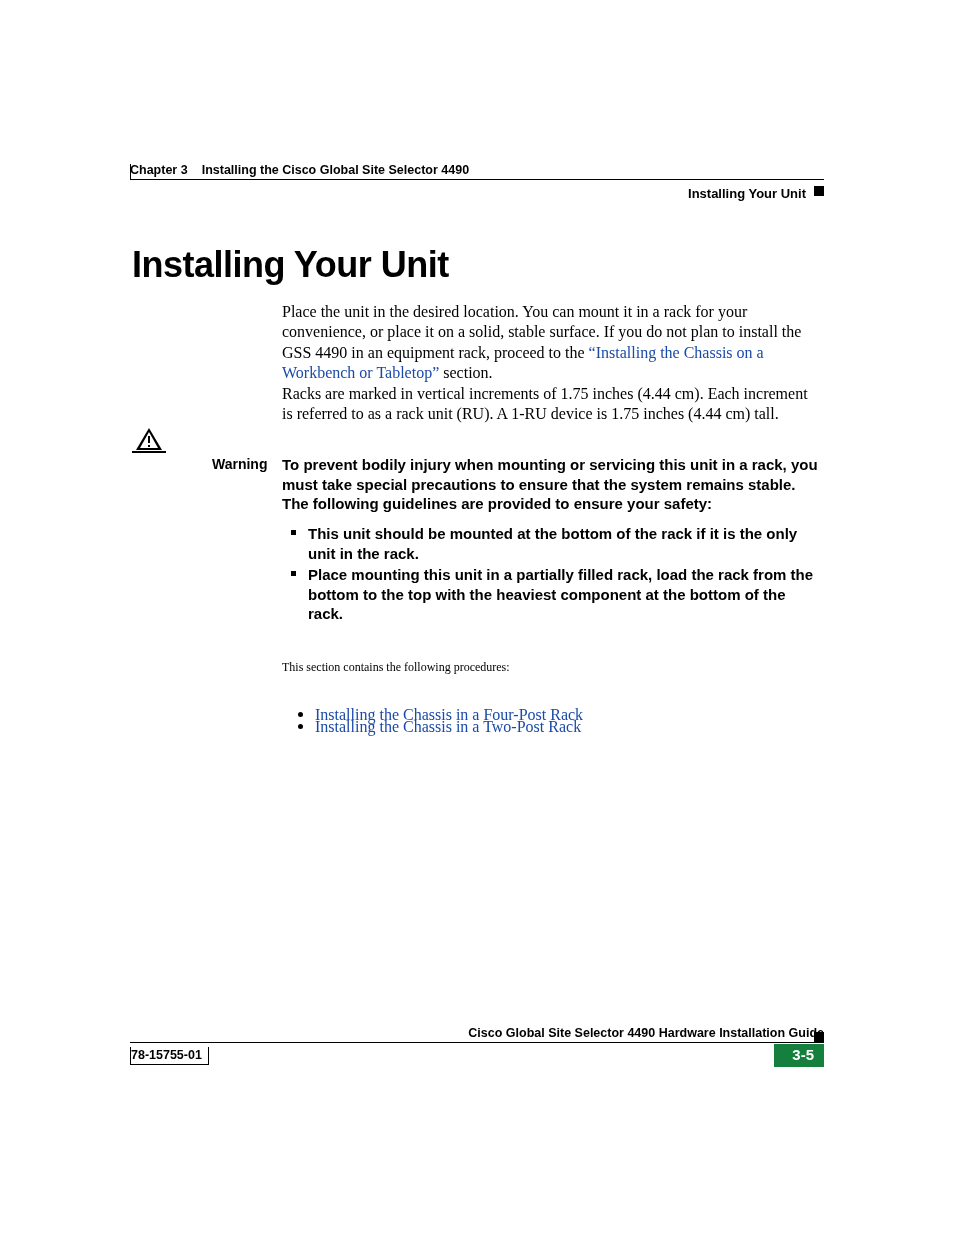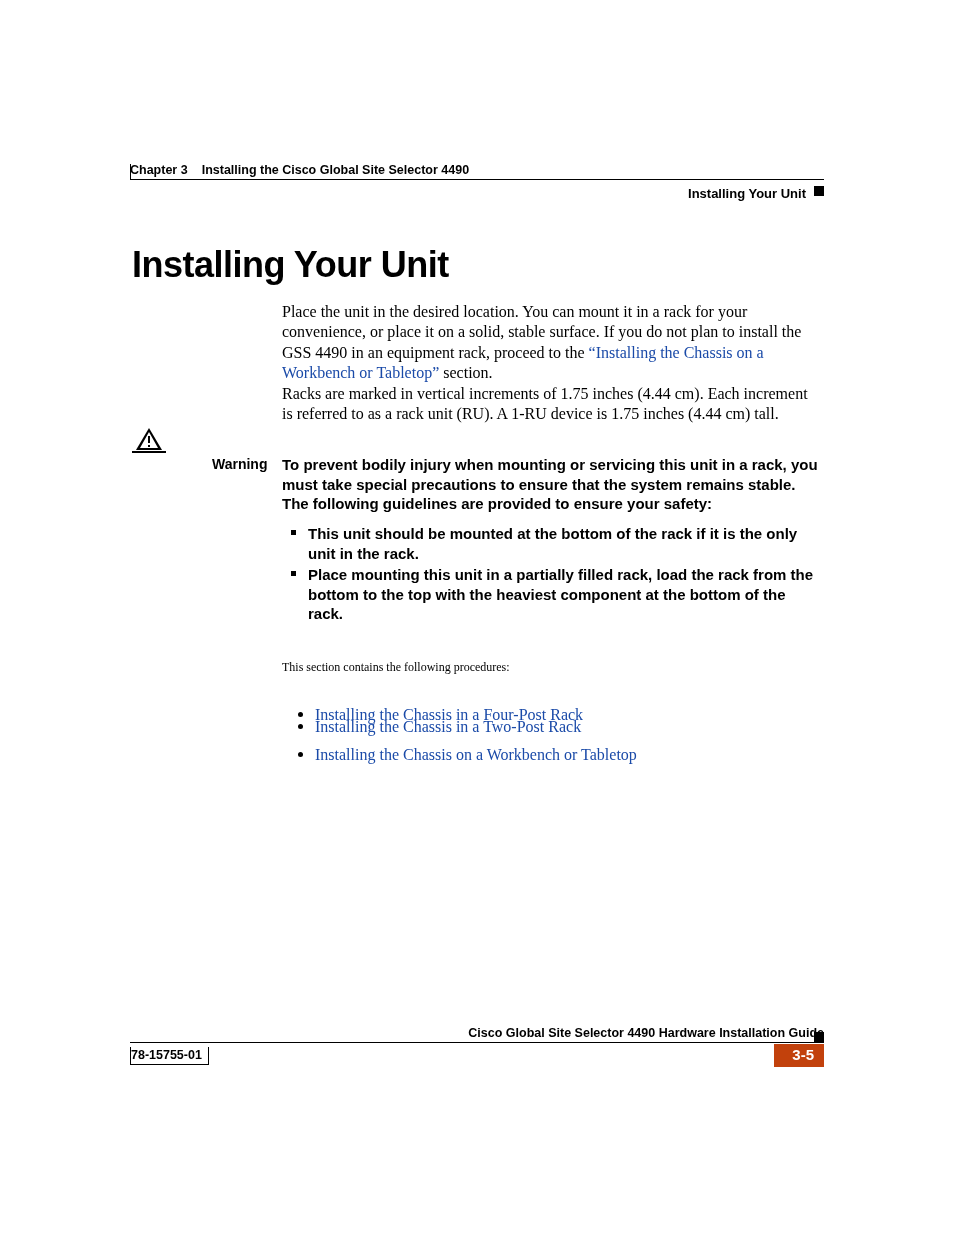--- a/index.html
+++ b/index.html
@@ -190,21 +190,21 @@
     border-top: none;
     padding: 1px 6px 2px 0;
     font-family: Arial, Helvetica, sans-serif;
     font-weight: bold;
     font-size: 12.5px;
   }
   .ftr-page-box {
     position: absolute;
     top: 1044px;
     right: 130px;
-    background: #c2410c;
+    background: #15803d;
     color: #fff;
     font-family: Arial, Helvetica, sans-serif;
     font-weight: bold;
     font-size: 15px;
     padding: 2px 10px 4px 18px;
   }
   .ftr-right-square {
     position: absolute;
     top: 1032px;
     right: 130px;
@@ -260,24 +260,20 @@
   <div class="proc-intro">This section contains the following procedures:</div>
 
   <div class="proc-list pl1">
     <div class="serif-bullet"></div>
     <a href="#" class="xref">Installing the Chassis in a Four-Post Rack</a>
   </div>
   <div class="proc-list pl2">
     <div class="serif-bullet"></div>
     <a href="#" class="xref">Installing the Chassis in a Two-Post Rack</a>
   </div>
-  <div class="proc-list pl3">
-    <div class="serif-bullet"></div>
-    <a href="#" class="xref">Installing the Chassis on a Workbench or Tabletop</a>
-  </div>
 
   <div class="ftr-guide">Cisco Global Site Selector 4490 Hardware Installation Guide</div>
   <div class="ftr-right-square"></div>
   <div class="ftr-rule"></div>
   <div class="ftr-left-box">78-15755-01</div>
   <div class="ftr-page-box">3-5</div>
 
 </div>
 
 </body></html>

